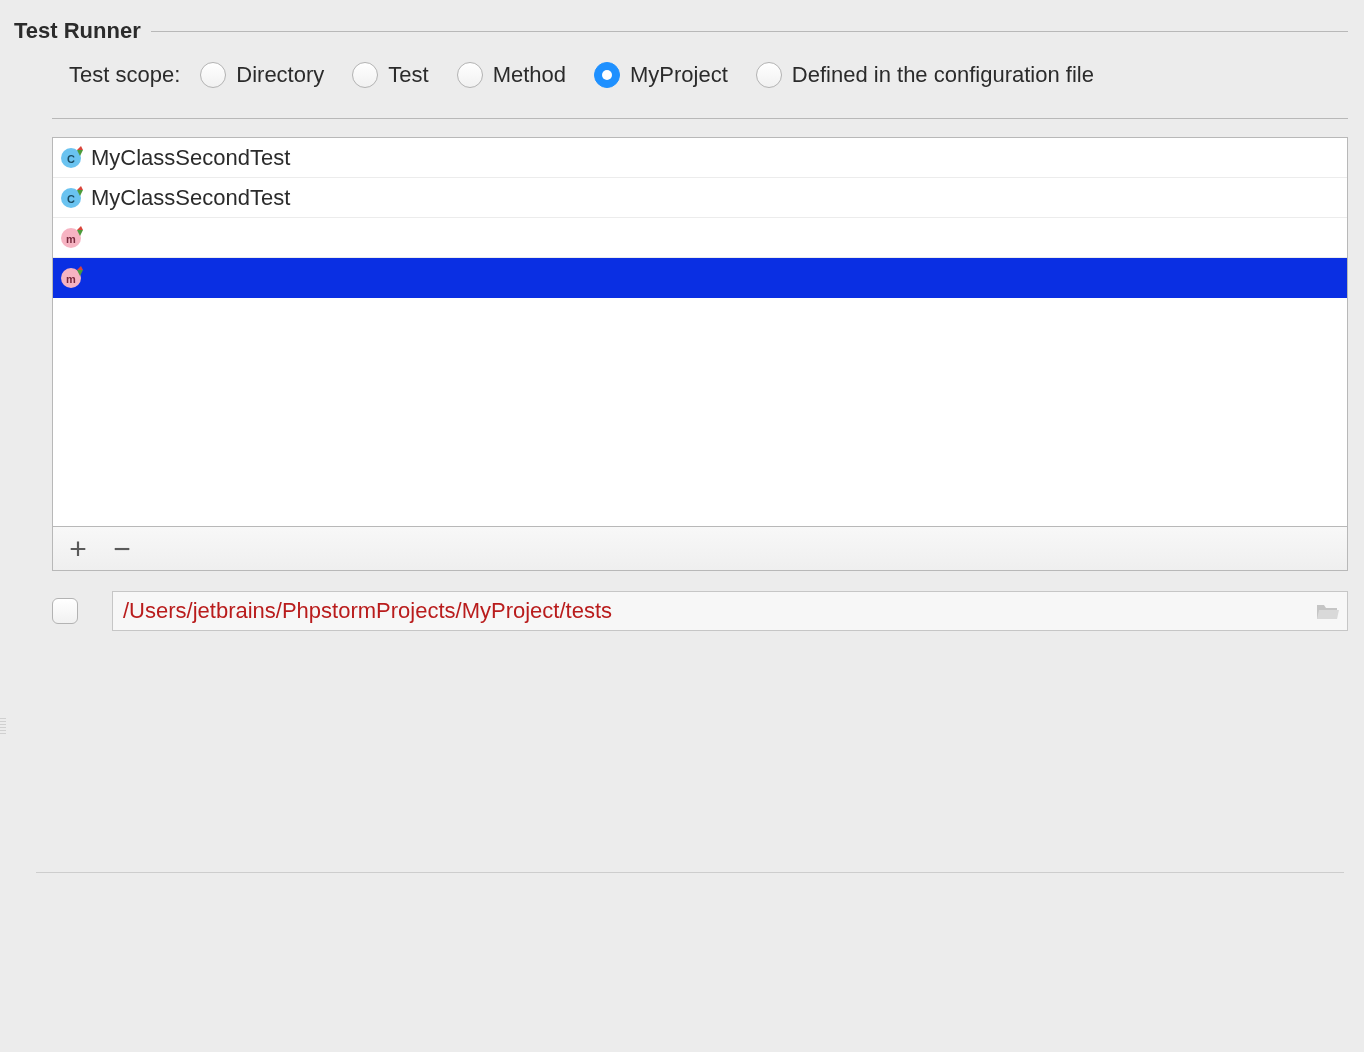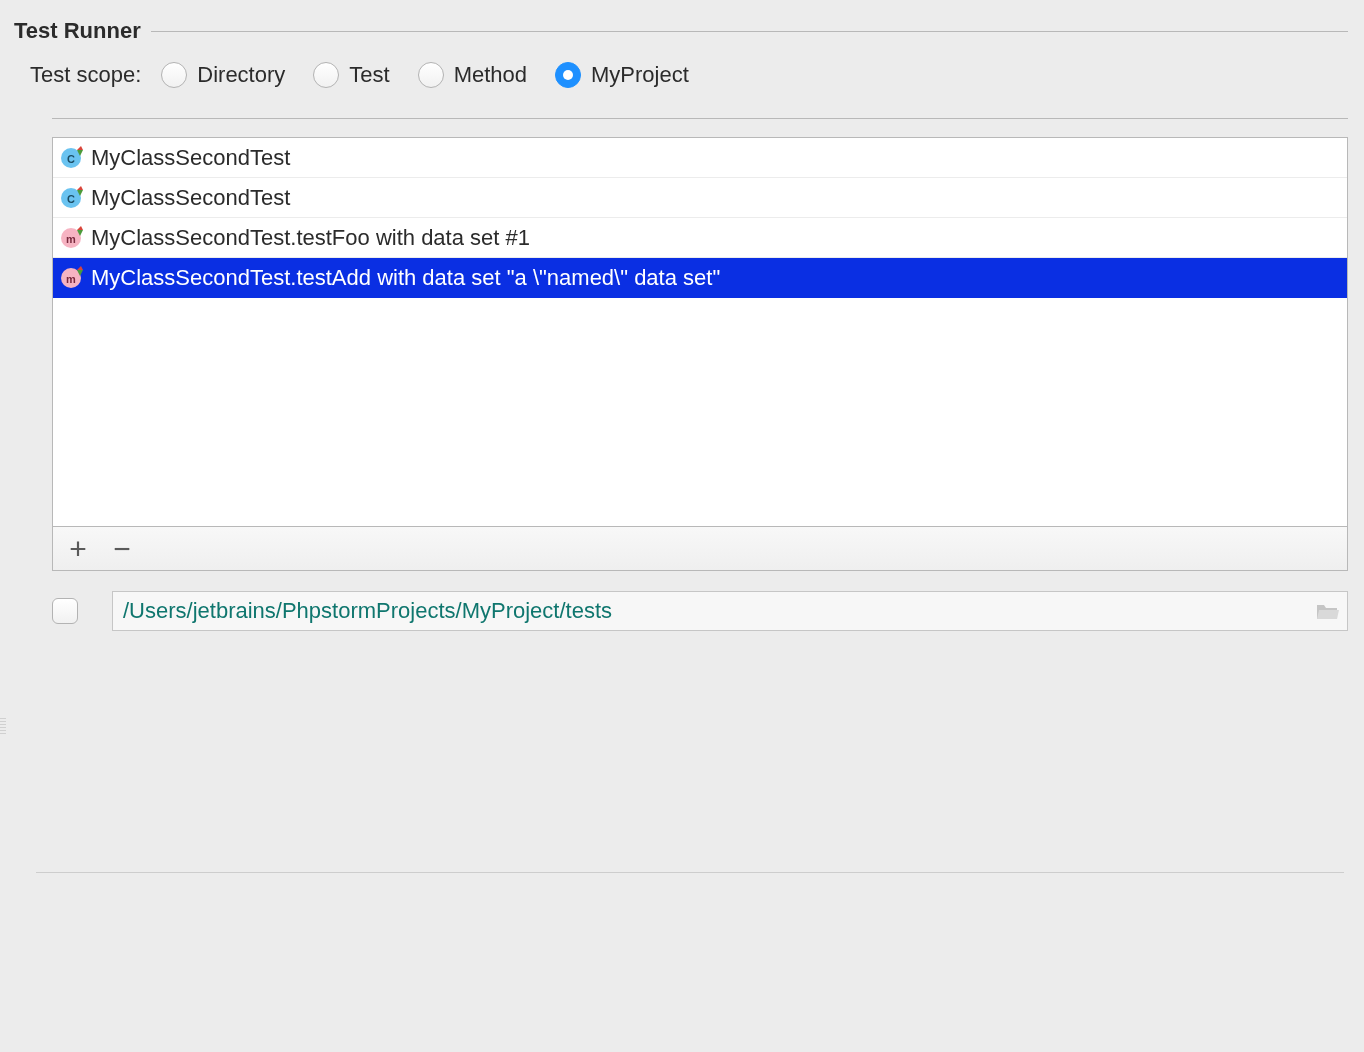--- a/index.html
+++ b/index.html
@@ -26,21 +26,21 @@
     }
     .section-header .rule {
       flex: 1;
       height: 1px;
       background: #b8b8b8;
     }
 
     .scope-group {
       display: flex;
       align-items: center;
-      margin-left: 16px;
+      margin-left: 55px;
       margin-bottom: 30px;
     }
     .scope-group .lbl { margin-right: 20px; }
 
     .radio-opt {
       display: flex;
       align-items: flex-start;
       margin-right: 28px;
       cursor: default;
     }
@@ -125,21 +125,21 @@
       border-radius: 6px;
       background: linear-gradient(#ffffff,#f1f1f1);
       margin-right: 14px;
       flex: 0 0 auto;
     }
     .path-field {
       flex: 1;
       height: 40px;
       border: 1px solid #c6c6c6;
       background: #f7f7f7;
-      color: #0f766e;
+      color: #b91c1c;
       padding: 0 42px 0 10px;
       margin-left: 20px;
       display: flex;
       align-items: center;
       position: relative;
     }
     .browse-icn {
       position: absolute;
       right: 8px; top: 50%;
       transform: translateY(-50%);
@@ -194,20 +194,24 @@
     <span>Test</span>
   </span>
   <span class="radio-opt">
     <span class="radio"></span>
     <span>Method</span>
   </span>
   <span class="radio-opt">
     <span class="radio selected"></span>
     <span>MyProject</span>
   </span>
+  <span class="radio-opt">
+    <span class="radio"></span>
+    <span>Defined in the configuration file</span>
+  </span>
 </div>
 
 <div class="sub-section">
   <div class="section-header">
     <div class="rule"></div>
   </div>
 
   <div class="list-box">
     <div class="list-row">
       <svg class="icn cls-icon" viewBox="0 0 24 24">
@@ -227,30 +231,28 @@
       </svg>
       <span>MyClassSecondTest</span>
     </div>
     <div class="list-row">
       <svg class="icn mtd-icon" viewBox="0 0 24 24">
         <circle class="bg" cx="12" cy="12" r="10"></circle>
         <text x="7" y="17">m</text>
         <path class="leaf" d="M18 4 L24 4 L21 10 Z"></path>
         <path class="arrow" d="M18 4 L22 0 L24 4 Z"></path>
       </svg>
-      <span>MyClassSecondTest.testFoo with data set #1</span>
     </div>
     <div class="list-row selected">
       <svg class="icn mtd-icon" viewBox="0 0 24 24">
         <circle class="bg" cx="12" cy="12" r="10"></circle>
         <text x="7" y="17">m</text>
         <path class="leaf" d="M18 4 L24 4 L21 10 Z"></path>
         <path class="arrow" d="M18 4 L22 0 L24 4 Z"></path>
       </svg>
-      <span>MyClassSecondTest.testAdd with data set "a \"named\" data set"</span>
     </div>
   </div>
 
   <div class="toolbar">
     <div class="tool-btn" title="Add">+</div>
     <div class="tool-btn" title="Remove">−</div>
   </div>
 
   <div class="alt-path">
     <span class="chk"></span>

